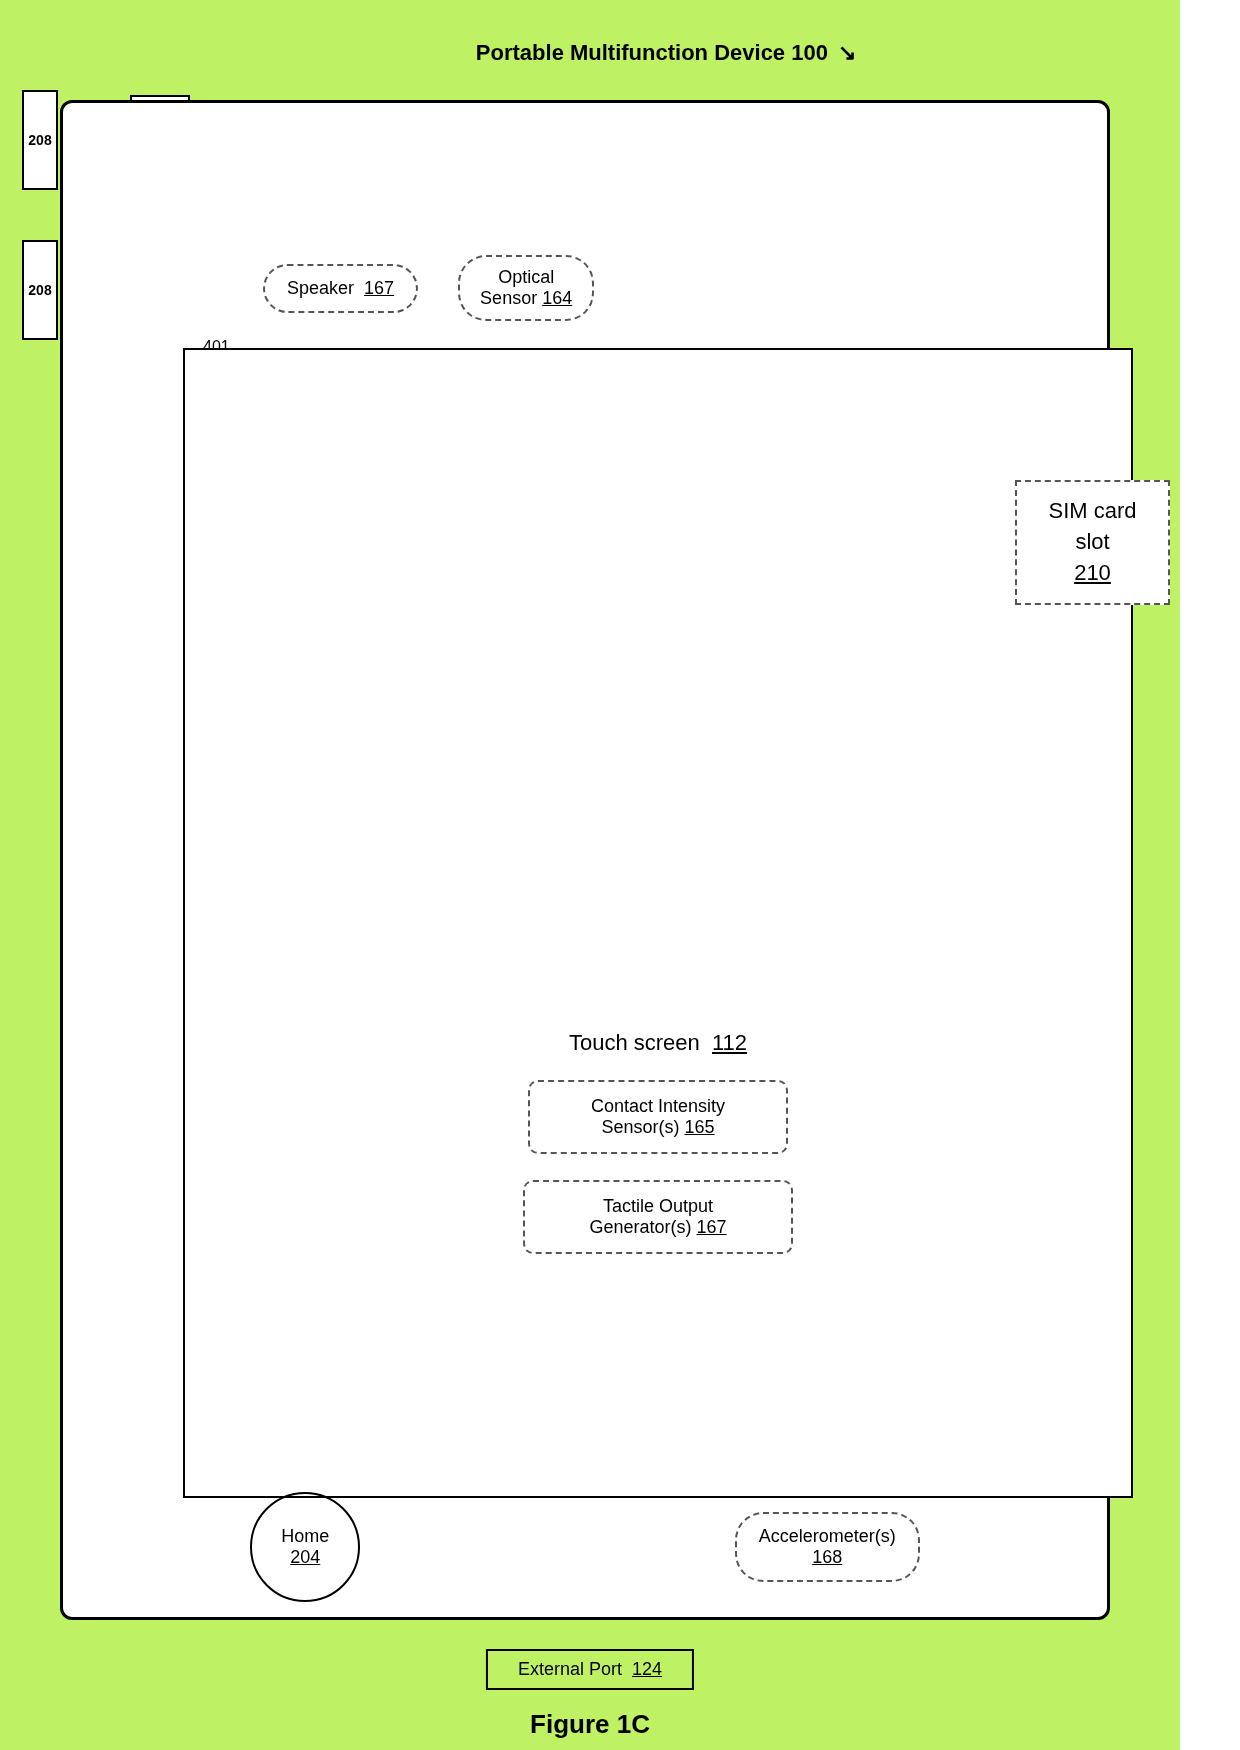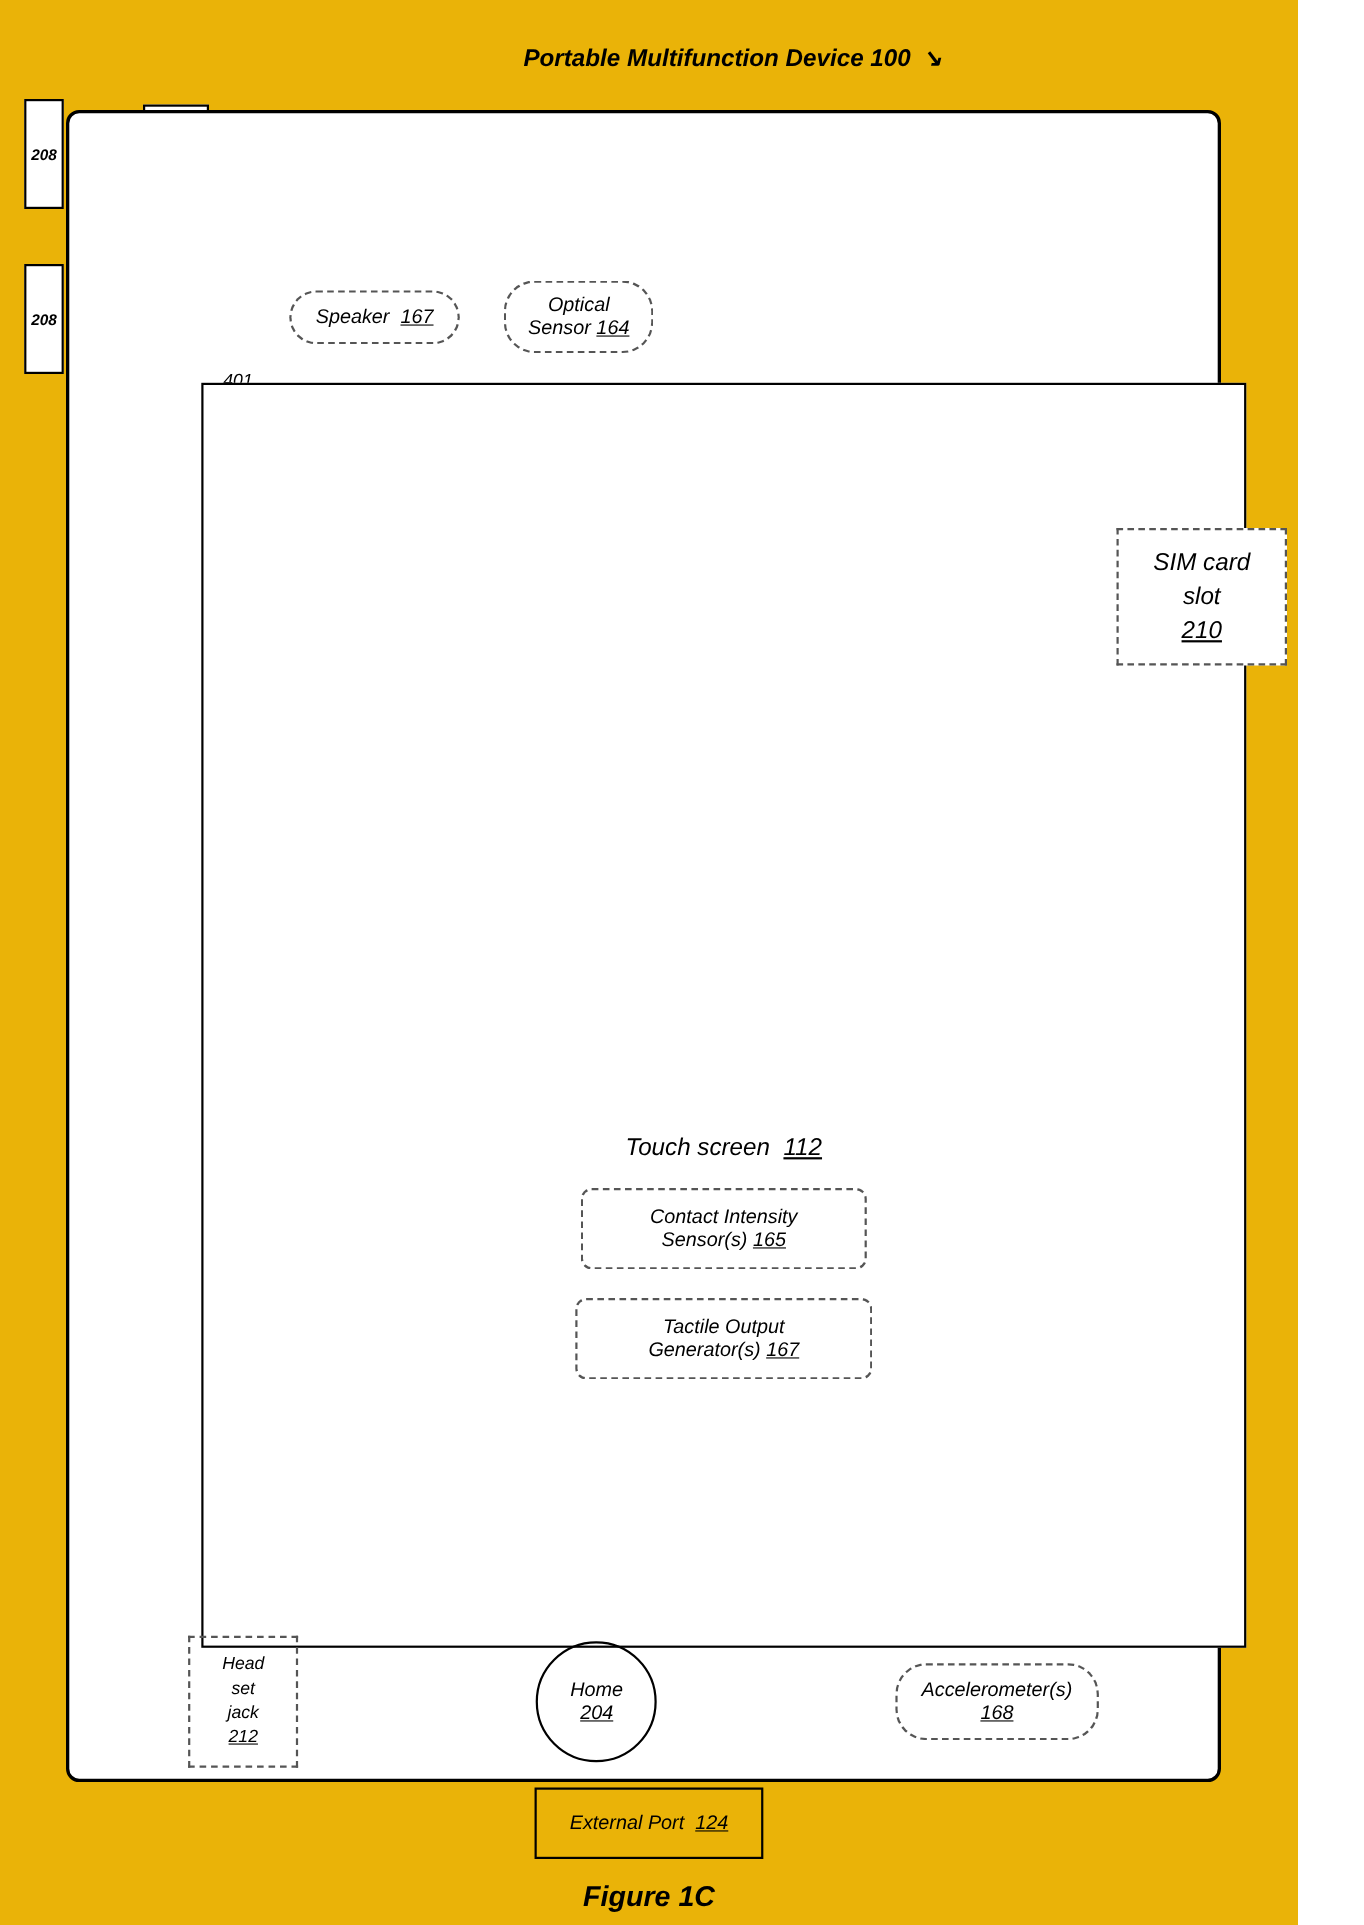--- a/index.html
+++ b/index.html
@@ -9,22 +9,21 @@
       width: 1240px;
       height: 1750px;
       position: relative;
       overflow: hidden;
     }
 
     .page-container {
       width: 1180px;
       height: 1750px;
       position: relative;
-      background: #eab308;
-      font-style: italic;
+      background: #bef264;
     }
 
     
     .title-area {
       position: absolute;
       top: 40px;
       left: 50%;
       transform: translateX(-30%);
       font-size: 22px;
       font-weight: bold;
@@ -260,21 +259,21 @@
       text-align: center;
     }
 
     
     .external-port {
       position: absolute;
       bottom: 60px;
       left: 50%;
       transform: translateX(-50%);
       border: 2.5px solid #000;
-      padding: 20px 30px;
+      padding: 8px 30px;
       font-size: 18px;
       white-space: nowrap;
     }
 
     
     .figure-caption {
       position: absolute;
       bottom: 10px;
       left: 50%;
       transform: translateX(-50%);
@@ -345,26 +344,20 @@
 
       <div class="tactile-box">
         <div>Tactile Output</div>
         <div>Generator(s) <span class="ref-num">167</span></div>
       </div>
 
     </div>
 
     <div class="bottom-bar" style="position:absolute; bottom:0; left:0; width:100%;">
 
-      <div class="headset-box">
-        <div>
-          <div>Head<br>set<br>jack</div>
-          <div><span class="ref-num">212</span></div>
-        </div>
-      </div>
 
 
       <div class="home-button">
         <div>Home</div>
         <div class="ref-num">204</div>
       </div>
 
       <div class="accelerometer-box">
         <span>Accelerometer(s)</span><br>
         <span class="ref-num">168</span>

